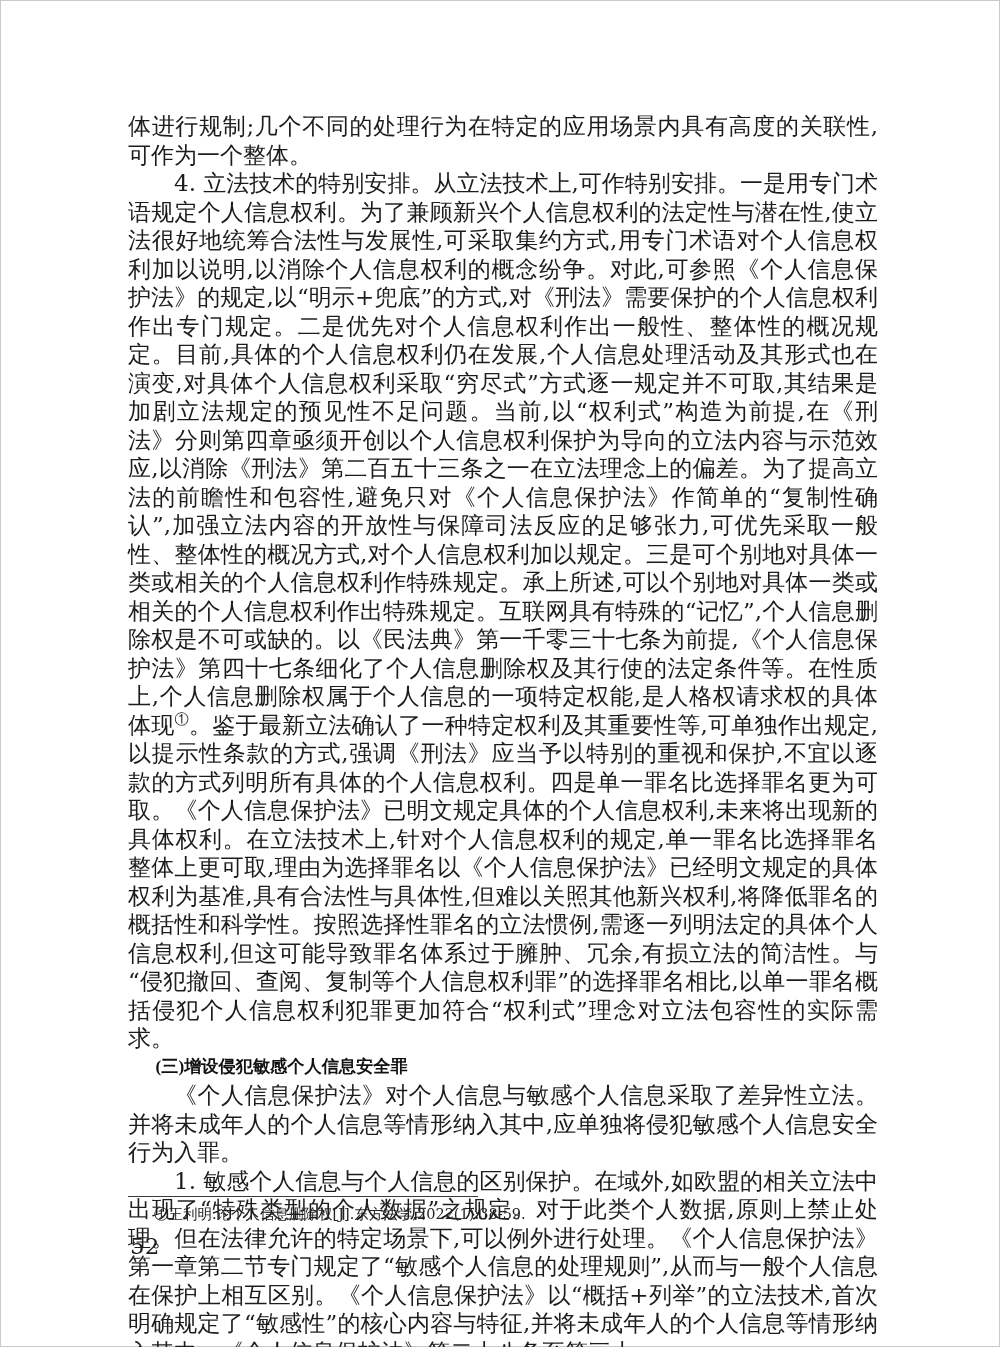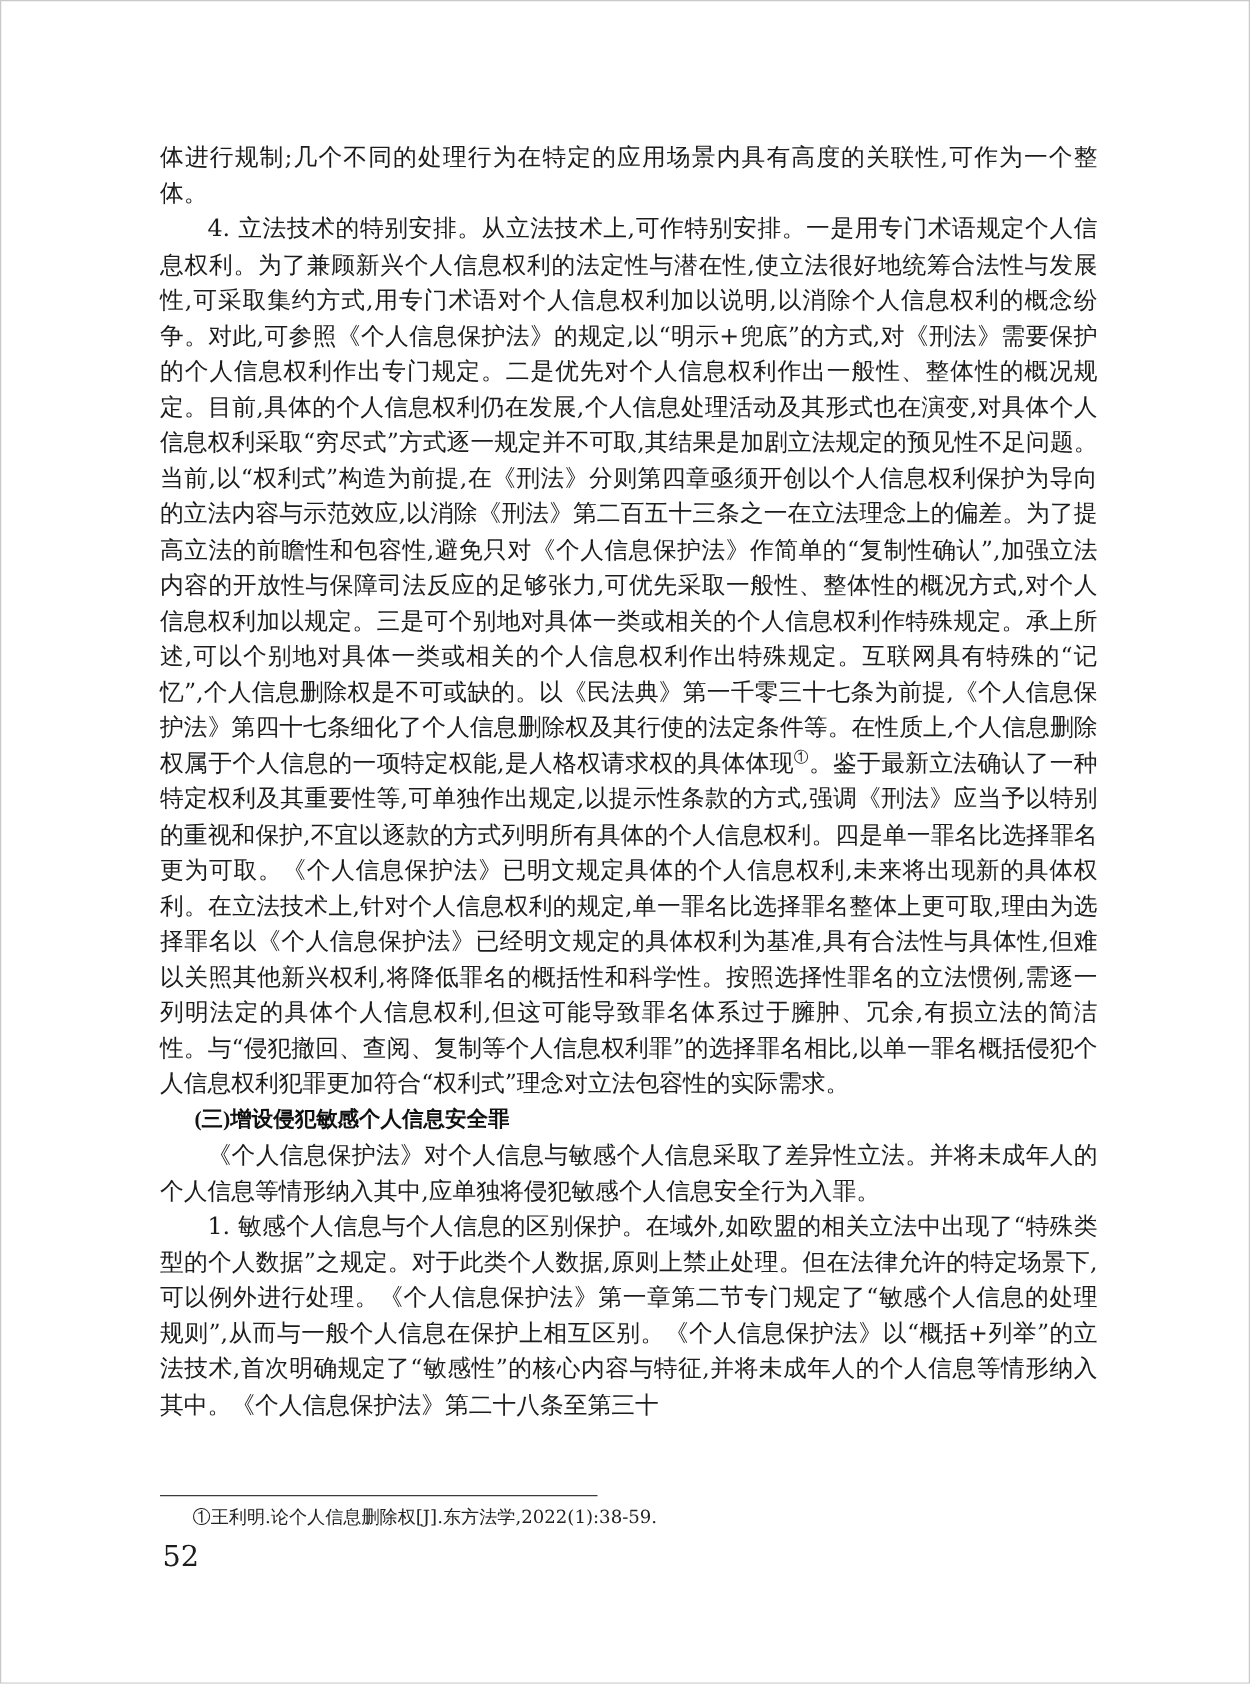--- a/index.html
+++ b/index.html
@@ -21,21 +21,21 @@
     color: #1c1c1c;
   }
   .content {
     position: absolute;
     top: 112px;
     left: 128px;
     width: 750px;
   }
   p.body-text {
     margin: 0;
-    font-size: 19px;
+    font-size: 23px;
     line-height: 28.5px;
     text-align: justify;
     text-indent: 2em;
     letter-spacing: 0;
   }
   p.no-indent {
     text-indent: 0;
   }
   .section-heading {
     margin: 0;

